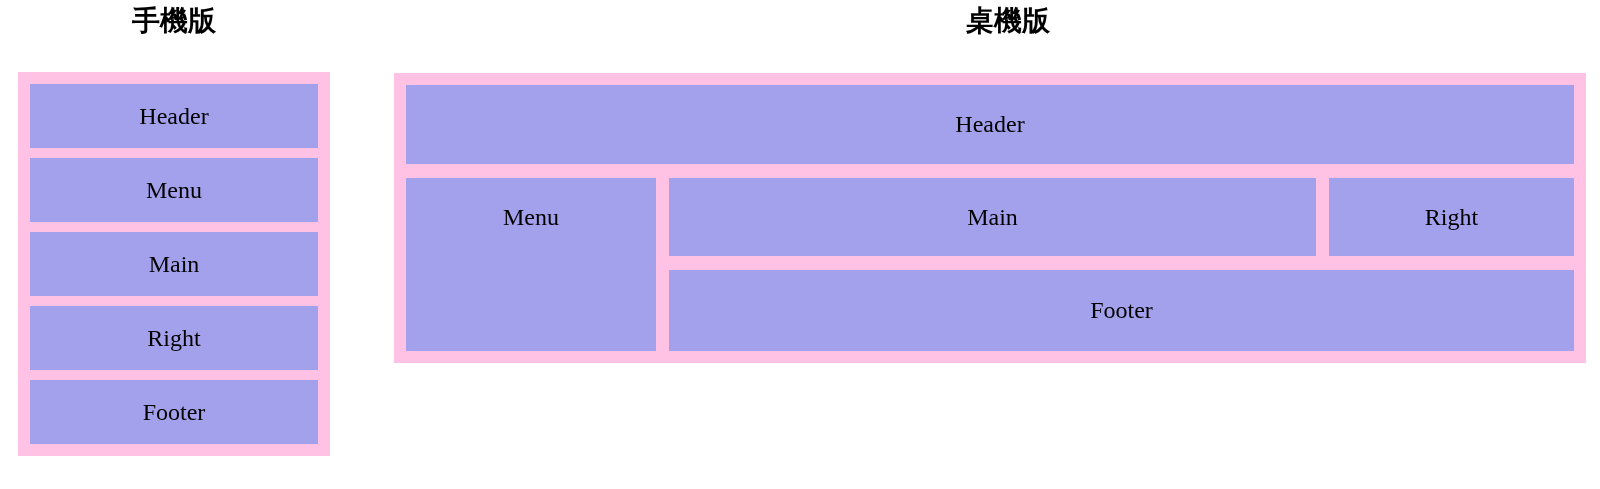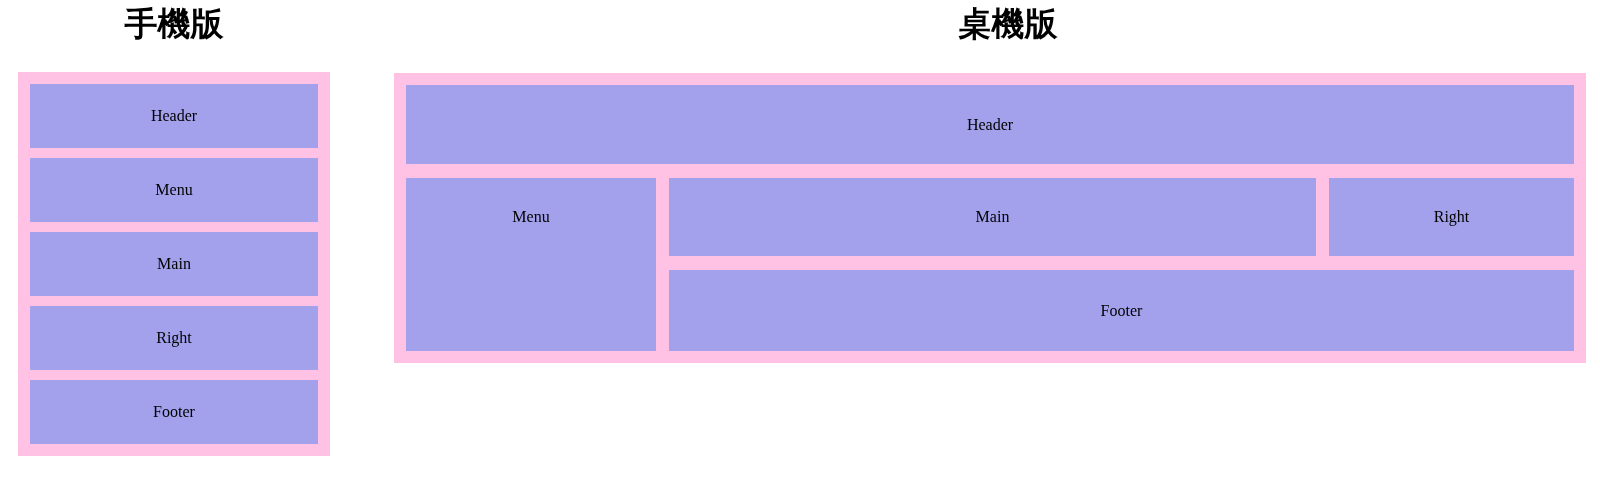--- a/index.html
+++ b/index.html
@@ -21,31 +21,31 @@
     position: relative;
     font-family: "Liberation Serif", serif;
     overflow: hidden;
   }
   .panel-title {
     position: absolute;
     top: 4px;
     text-align: center;
     font-family: "Liberation Sans", sans-serif;
     font-weight: bold;
-    font-size: 33px;
+    font-size: 28px;
     line-height: 1.2;
     color: var(--title-color);
   }
   #mobile-title { left: 18px;  width: 312px; }
   #desktop-title { left: 412px; width: 1192px; }
 
   .box {
     background: var(--purple);
     color: var(--label-color);
-    font-size: 16px;
+    font-size: 24px;
     display: flex;
     align-items: center;
     justify-content: center;
     text-align: center;
   }
 
   
   .mobile-panel {
     position: absolute;
     left: 18px;

